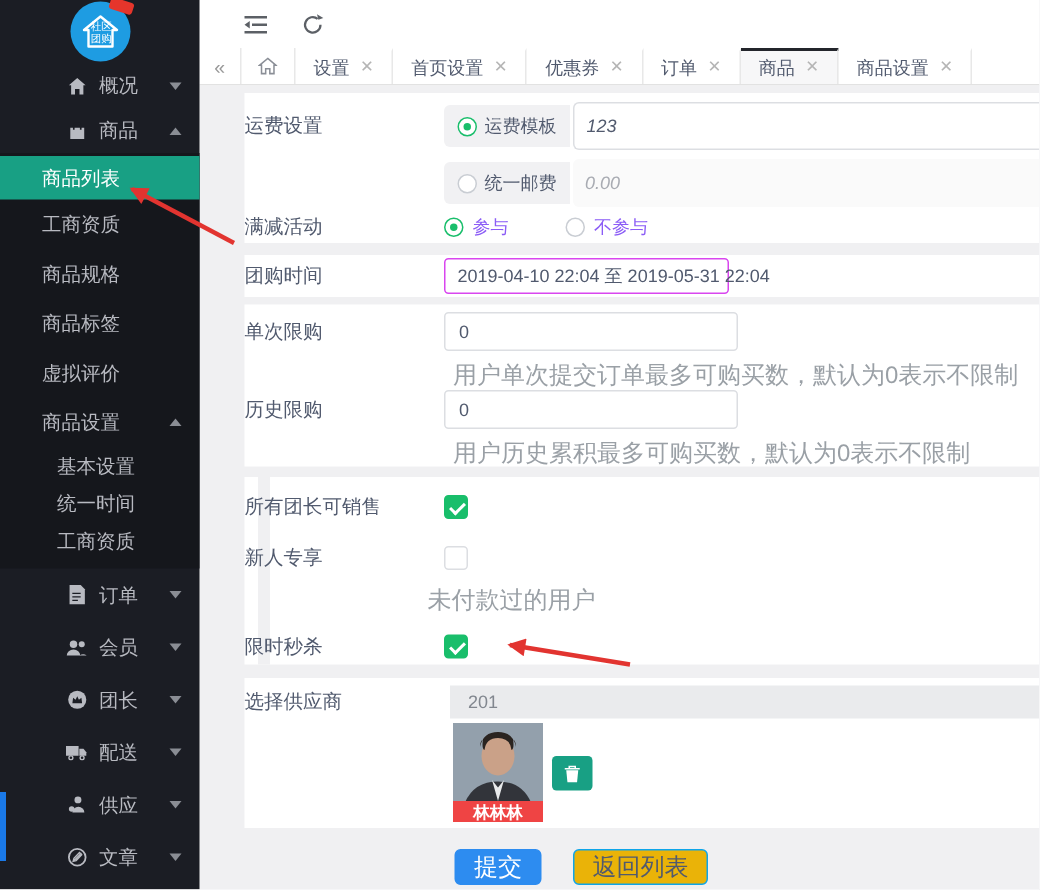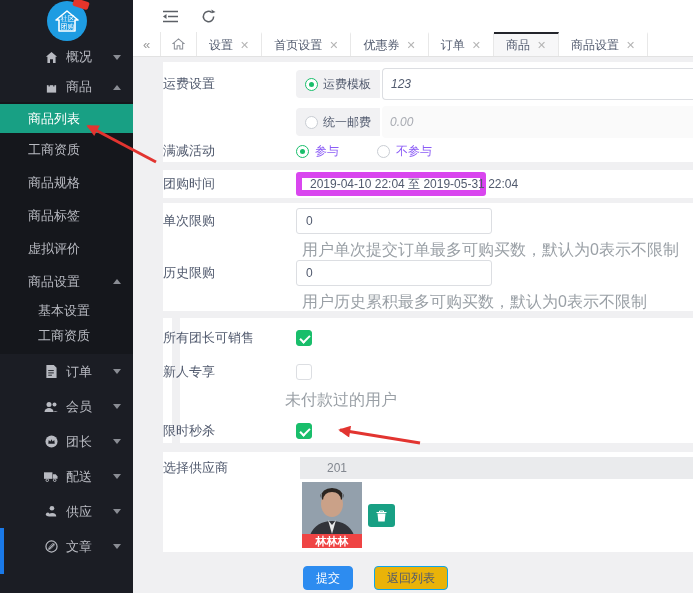--- a/index.html
+++ b/index.html
@@ -56,38 +56,38 @@
 
   .prepend { width:84px; height:28px; background:#f1f1f3; border-radius:4px 0 0 4px; display:flex; align-items:center; justify-content:center; gap:5px; font-size:12px; color:#515a6e; flex:0 0 84px; }
   .radio { width:13px; height:13px; border:1px solid #c9cdd3; border-radius:50%; background:#fff; position:relative; display:inline-block; flex:0 0 13px; cursor:pointer; }
   .radio.checked { border-color:#19be6b; }
   .radio.checked::after { content:""; position:absolute; left:3px; top:3px; width:5px; height:5px; border-radius:50%; background:#19be6b; }
   .tinput { height:32px; border:1px solid #dcdee2; border-right:none; border-radius:4px 0 0 4px; background:#fff; font-size:12px; color:#515a6e; display:flex; align-items:center; padding-left:8px; flex:1; margin-left:2px;font-style:italic; }
   .tinput.disabled { border:none; background:#fafafa; color:#a8abb2; }
 
   .radio-opt { display:flex; align-items:center; gap:6px; font-size:12px; color:#8b5cf6; margin-right:38px; cursor:pointer; }
 
-  .date-input { width:190px; height:24px; border:6px solid #d946ef; border-radius:3px; background:#fff; display:flex; align-items:center; padding:0 6px 0 8px; font-size:12px; color:#515a6e; gap:4px; cursor:pointer; }
+  .date-input { width:190px; height:24px; border:1px solid #d946ef; border-radius:3px; background:#fff; display:flex; align-items:center; padding:0 6px 0 8px; font-size:12px; color:#515a6e; gap:4px; cursor:pointer; }
   .date-input .dtext { flex:1; white-space:nowrap; }
 
   .num-input { width:196px; height:26px; border:1px solid #dcdee2; border-radius:3px; background:#fff; font-size:12px; color:#515a6e; display:flex; align-items:center; padding-left:9px; }
   .helper { position:absolute; font-size:16px; color:#9aa0a6; white-space:nowrap; }
 
   .checkbox { width:16px; height:16px; border:1px solid #dcdee2; border-radius:3px; background:#fff; position:relative; cursor:pointer; flex:0 0 16px; }
   .checkbox.checked { background:#19be6b; border-color:#19be6b; }
   .checkbox.checked::after { content:""; position:absolute; left:5px; top:2px; width:4px; height:8px; border:solid #fff; border-width:0 2px 2px 0; transform:rotate(45deg); }
 
-  .sup-bar { position:absolute; left:137px; right:0; top:5px; height:22px; background:#eaebed; font-size:12px; color:#82878f; display:flex; align-items:center; padding-left:27px; }
+  .sup-bar { position:absolute; left:137px; right:0; top:5px; height:22px; background:#eaebed; font-size:12px; color:#82878f; display:flex; align-items:center; padding-left:12px; }
   .sup-photo { position:absolute; left:139px; top:30px; width:60px; height:66px; cursor:default; }
   .sup-photo svg { display:block; }
   .sup-name { position:absolute; left:0; bottom:0; width:100%; height:14px; background:#ef4444; color:#fff; font-size:11px; font-weight:bold; display:flex; align-items:center; justify-content:center; }
   .del-btn { position:absolute; left:205px; top:52px; width:27px; height:23px; background:#18a084; border-radius:3px; display:flex; align-items:center; justify-content:center; cursor:pointer; }
 
   .btn-row { position:absolute; left:170px; top:509px; display:flex; gap:21px; }
-  .btn { height:24px; border-radius:4px; font-size:12px; display:flex; align-items:center; justify-content:center; padding:0 12px; cursor:pointer; }
+  .btn { height:24px; border-radius:4px; font-size:16px; display:flex; align-items:center; justify-content:center; padding:0 12px; cursor:pointer; }
   .btn-primary { background:#2d8cf0; color:#fff; border:1px solid #2d8cf0; }
   .btn-default { background:#eab308; color:#515a6e; border:1px solid #0ea5e9;text-align:center; }
 
   .annotations { position:absolute; left:0; top:0; z-index:5; pointer-events:none; }
 </style>
 </head>
 <body>
 
 <div class="app">
 
@@ -138,20 +138,23 @@
       </div>
       <div class="sub-item">
         <span>虚拟评价</span>
       </div>
       <div class="sub-item sub-head">
         <span>商品设置</span>
         <span class="caret caret-up"></span>
       </div>
       <div class="sub-item sub-item3">
         <span>基本设置</span>
+      </div>
+      <div class="sub-item sub-item3">
+        <span>统一时间</span>
       </div>
       <div class="sub-item sub-item3">
         <span>工商资质</span>
       </div>
     </div>
 
     <div class="menu-item menu-item-bottom">
       <span class="mi-icon">
         <svg width="12" height="13" viewBox="0 0 12 14">
             <path d="M1 0 h8 l3 3 v11 h-11 Z" fill="#b8bac1"></path>

